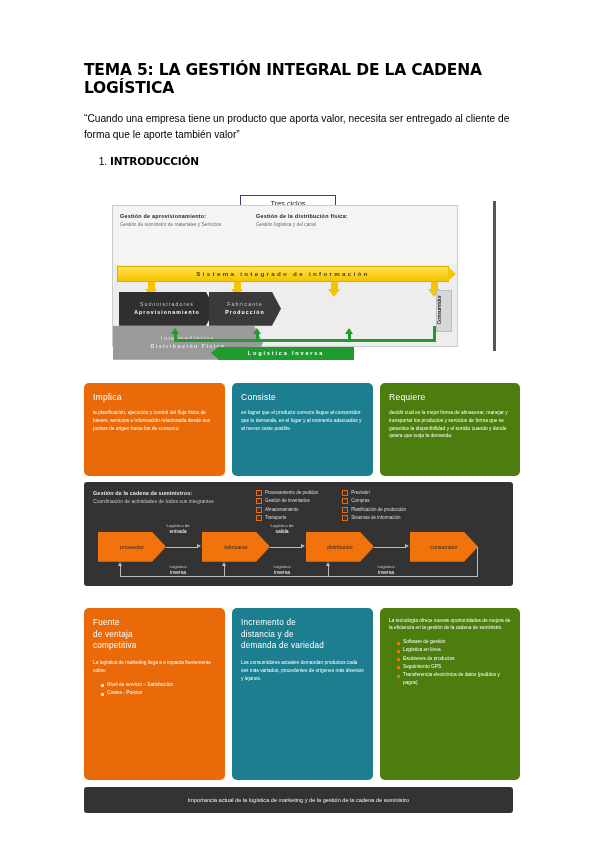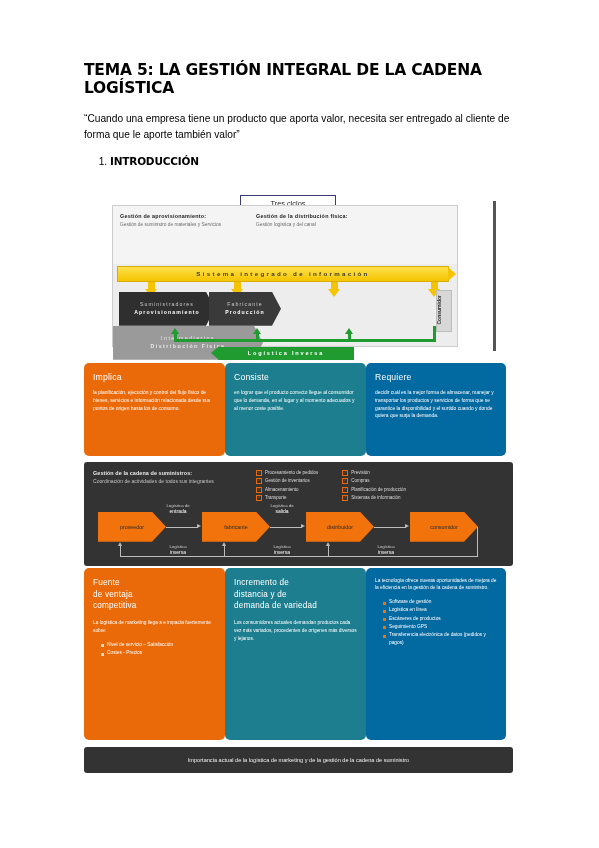--- a/index.html
+++ b/index.html
@@ -66,27 +66,27 @@
   .li-bar:before{content:"";position:absolute;left:-7px;top:0;border-top:6.5px solid transparent;
     border-bottom:6.5px solid transparent;border-right:7px solid #1f9b2f;}
   .gline{position:absolute;background:#1f9b2f;}
   .up{position:absolute;width:9px;height:14px;}
   .up b{position:absolute;left:0;top:0;width:0;height:0;border-left:4.5px solid transparent;
     border-right:4.5px solid transparent;border-bottom:6px solid #1f9b2f;}
   .up i{position:absolute;left:3px;top:5px;width:3px;height:9px;background:#1f9b2f;}
   .rule{position:absolute;right:-14px;top:22px;width:3px;height:150px;background:#555;}
 
   
-  .cards{display:flex;margin-top:2px;}
+  .cards{display:flex;gap:7px;margin-top:22px;}
   .card{border-radius:5px;padding:9px 9px 10px 9px;box-sizing:border-box;}
   .card h3{margin:0 0 7px 0;font-size:8.6px;font-weight:normal;color:#fff;letter-spacing:.2px;}
   .card p{margin:0;font-size:4.9px;line-height:1.62;color:#fff;}
   .c-orange{background:#ea6a0a;}
   .c-teal{background:#1c7e8f;}
-  .c-gray{background:#0369a1;}
+  .c-gray{background:#4d7c0f;}
   .w1{width:141px;}.w2{width:141px;}.w3{width:140px;}
   .cards.r1 .card{height:93px;}
 
   
   .dark{margin-top:6px;background:#333333;border-radius:3px;padding:8px 9px 10px 9px;
     position:relative;box-sizing:border-box;width:429px;height:104px;}
   .dk-h1{font-size:5.4px;font-weight:bold;color:#e8e8e8;letter-spacing:.1px;}
   .dk-h2{font-size:5.1px;color:#c2c2c2;margin-top:2px;}
   .checkcols{position:absolute;left:172px;top:8px;display:flex;gap:24px;}
   .ccol{display:flex;flex-direction:column;gap:2.2px;}

